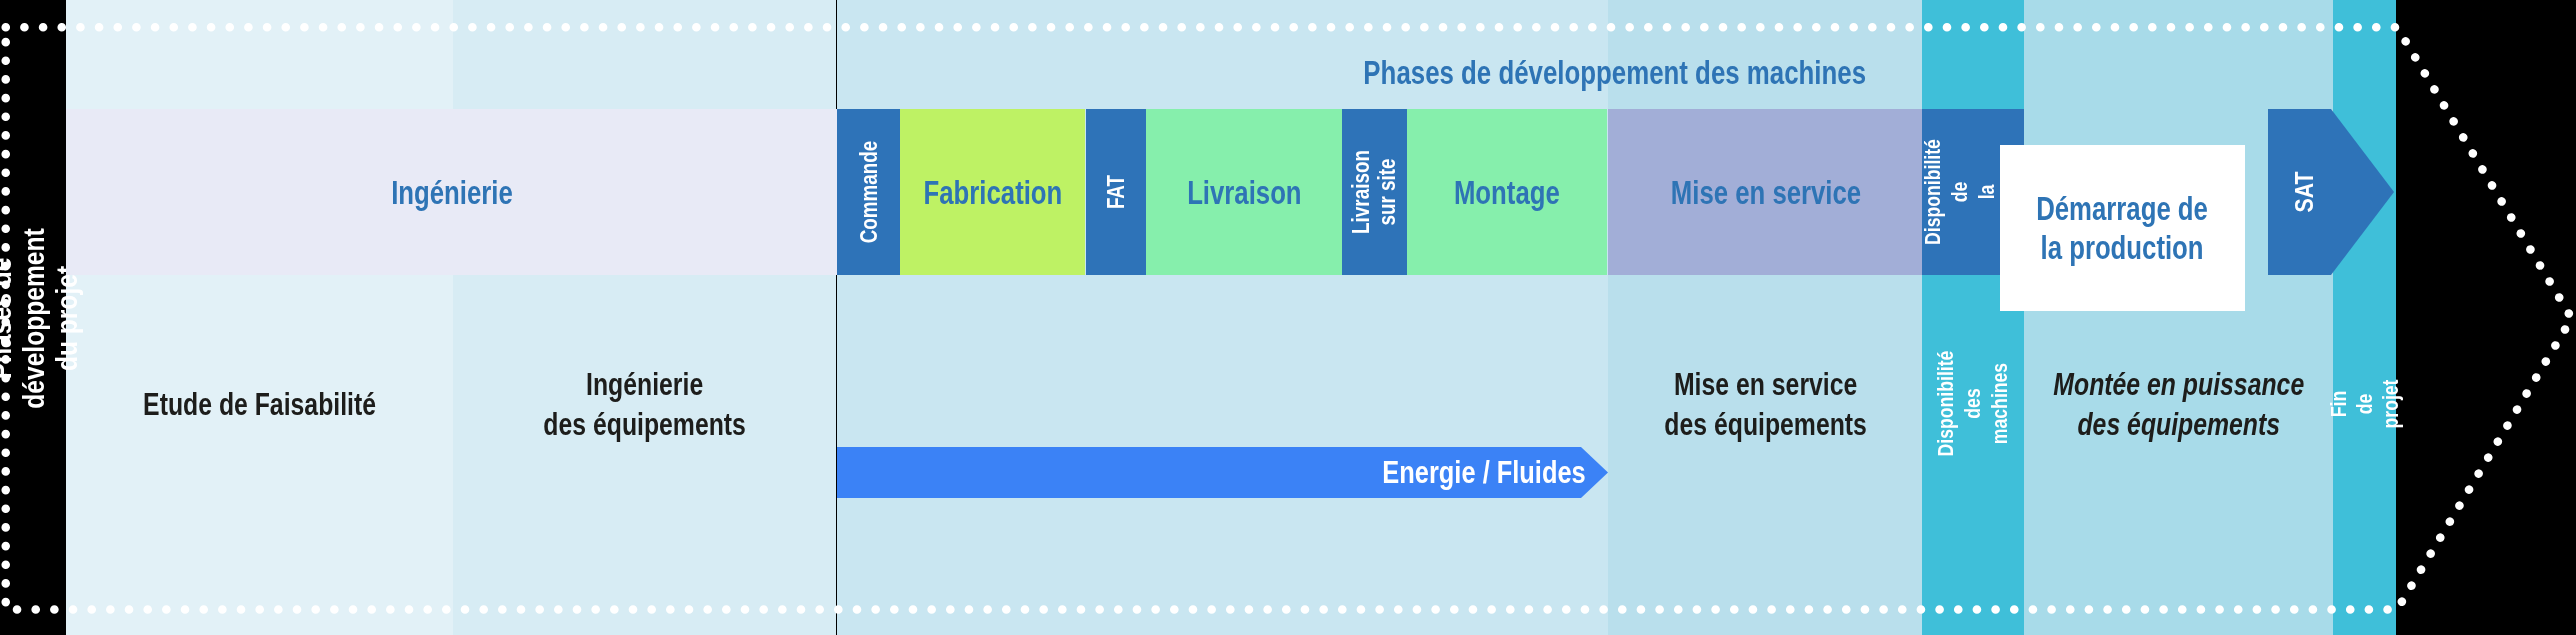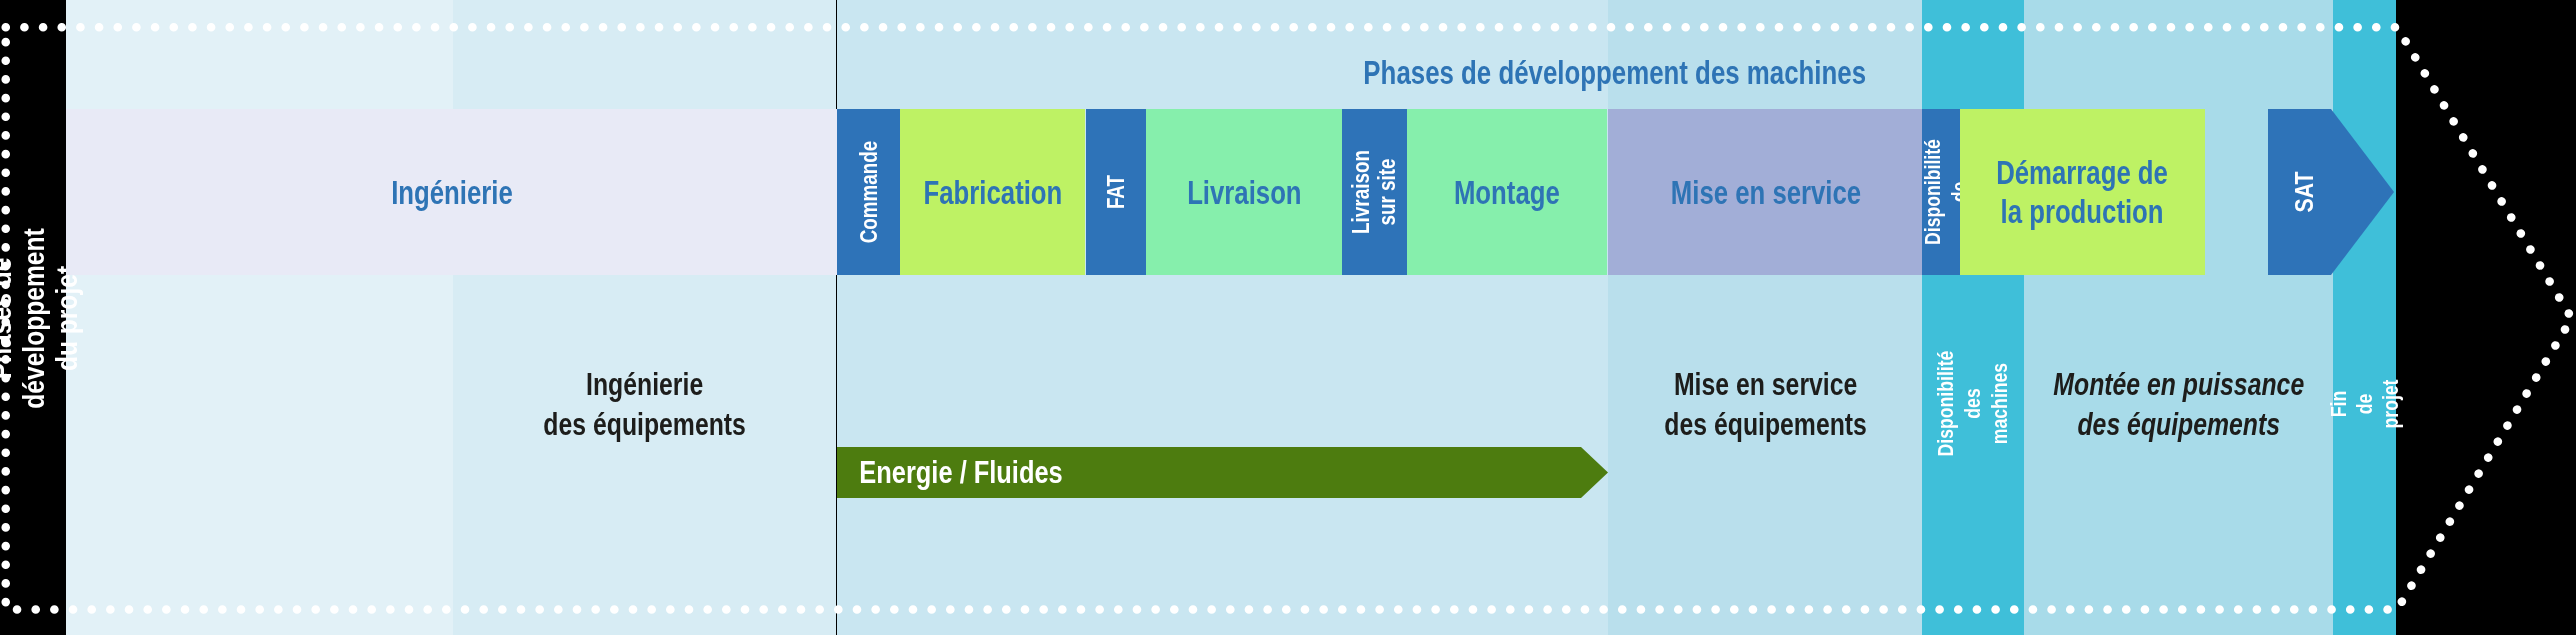--- a/index.html
+++ b/index.html
@@ -25,21 +25,21 @@
   }
   .vtext.big{font-size:30px;line-height:33px;}
   
   .blabel{
     position:absolute;display:flex;align-items:center;justify-content:center;
     color:#1d1d1b;font-weight:bold;font-size:31px;line-height:40px;text-align:center;
   }
   .blabel .inner{transform:scaleX(0.80);white-space:pre-line;}
   
   .hbar{
-    position:absolute;background:#4d7c0f;display:flex;align-items:center;justify-content:flex-start;
+    position:absolute;background:#3b82f6;display:flex;align-items:center;justify-content:flex-end;
     clip-path:polygon(0 0,calc(100% - 27px) 0,100% 50%,calc(100% - 27px) 100%,0 100%);
   }
   .hbar .inner{
     color:#fff;font-weight:bold;font-size:31px;transform:scaleX(0.82);text-align:center;
   }
   
   .sat{
     position:absolute;left:2268px;top:109px;width:126px;height:166px;background:#2e73b8;
     clip-path:polygon(0 0,50% 0,100% 50%,50% 100%,0 100%);
   }
@@ -105,30 +105,33 @@
 
   <div class="phase" style="left:1608px;width:315px;background:#a2aed7;">
     <span class="phase-label">Mise en service</span>
   </div>
 
   <div class="phase stripe" style="left:1922px;width:102px;">
     <span class="vtext" style="font-size:21.5px;line-height:27px;">Disponibilité de
 la production</span>
   </div>
 
-  <div class="phase" style="left:1960px;width:245px;background:#bef264;">
+  <div class="phase" style="left:2000px;width:245px;background:#ffffff;margin-top:36px;">
     <span class="phase-label">Démarrage de
 la production</span>
   </div>
 
   <div class="sat"></div>
   <div class="vwrap" style="left:2268px;top:109px;width:72px;height:166px;">
     <span class="vtext" style="font-size:26px;">SAT</span>
   </div>
 
+  <div class="blabel" style="left:80px;top:362px;width:359px;height:86px;">
+    <span class="inner">Etude de Faisabilité</span>
+  </div>
   <div class="blabel" style="left:466px;top:362px;width:358px;height:86px;">
     <span class="inner">Ingénierie
 des équipements</span>
   </div>
   <div class="blabel" style="left:1601px;top:362px;width:329px;height:86px;">
     <span class="inner">Mise en service
 des équipements</span>
   </div>
   <div class="blabel" style="left:2014px;top:362px;width:329px;height:86px;font-style:italic;">
     <span class="inner">Montée en puissance

